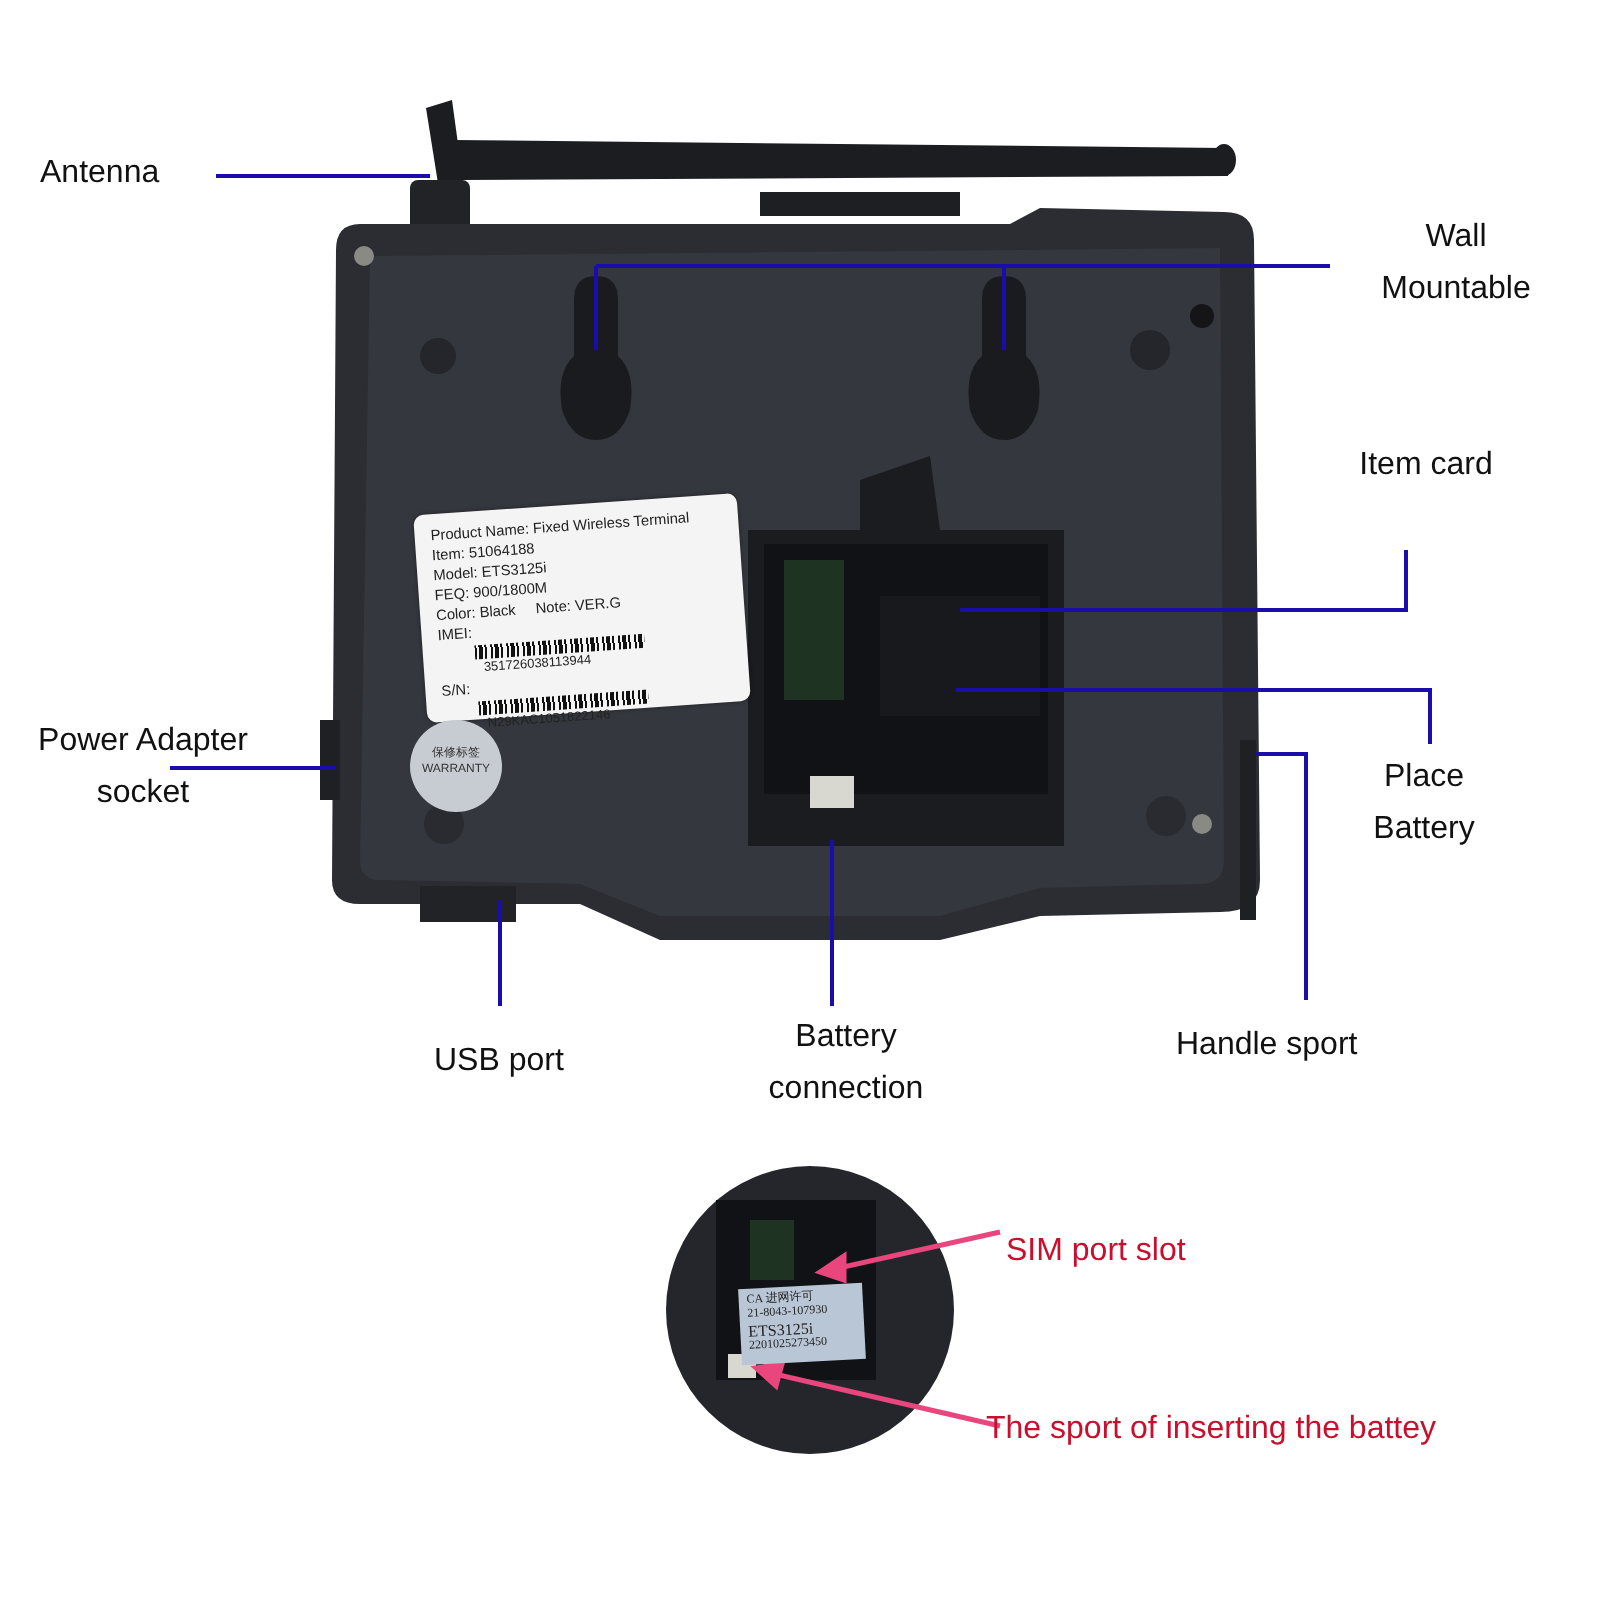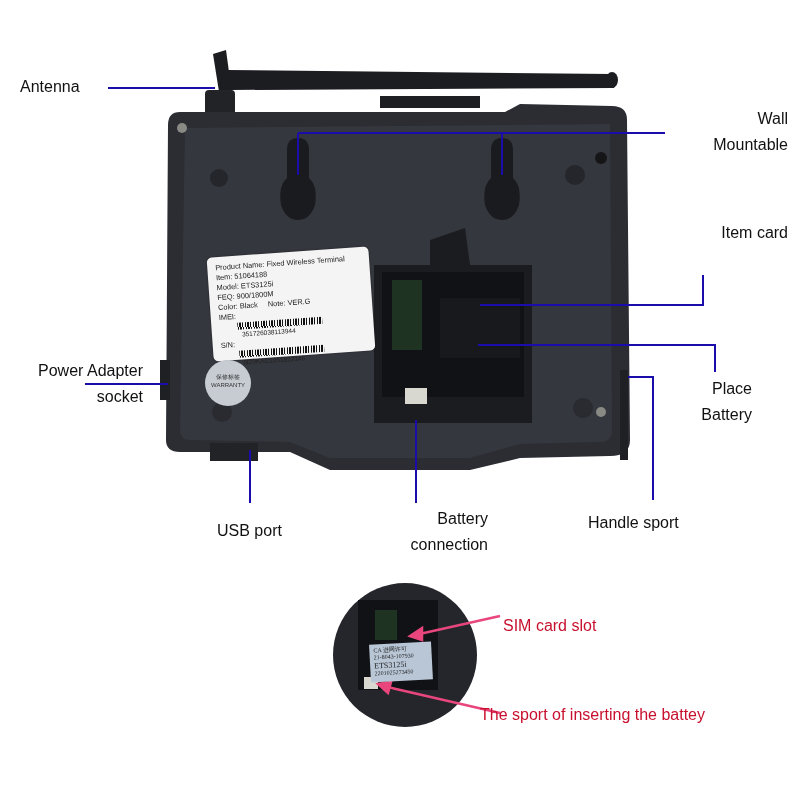--- a/index.html
+++ b/index.html
@@ -3,21 +3,21 @@
 <meta charset="utf-8">
 <style>
   * { box-sizing: border-box; margin: 0; padding: 0; }
   html, body { width: 800px; height: 800px; background: #ffffff; overflow: hidden; }
   body { position: relative; font-family: "Liberation Sans", "DejaVu Sans", sans-serif; color: #111; }
 
   .stage { position: absolute; left: 0; top: 0; width: 800px; height: 800px; }
   svg.device { position: absolute; left: 0; top: 0; width: 800px; height: 800px; }
 
   .callout { position: absolute; font-size: 16px; line-height: 26px; color: #111; white-space: nowrap; }
-  .callout.center { text-align: right; }
+  .callout.center { text-align: center; }
 
   .sticker {
     position: absolute; left: 210px; top: 252px; width: 162px; height: 104px;
     background: #f4f4f4; border-radius: 5px; transform: rotate(-4deg);
     font-size: 7.4px; line-height: 10px; color: #222; padding: 6px 8px;
     box-shadow: 0 0 2px rgba(0,0,0,0.4);
   }
   .sticker .row { display: flex; gap: 10px; }
   .sticker .barcode { height: 7px; width: 85px; margin: 1px 0 0 18px;
     background: repeating-linear-gradient(90deg,#111 0 1px,#f4f4f4 1px 2px,#111 2px 4px,#f4f4f4 4px 5px,#111 5px 6px,#f4f4f4 6px 8px); }
@@ -163,15 +163,15 @@
   </div>
 
   <div class="callout" style="left:588px; top:510px;">Handle sport</div>
 
   <div class="inset-sticker">
     <div>CA 进网许可</div>
     <div>21-8043-107930</div>
     <div class="big">ETS3125i</div>
     <div>2201025273450</div>
   </div>
-  <div class="inset-label" style="left:503px; top:617px;">SIM card slot</div>
-  <div class="inset-label" style="left:480px; top:706px;text-align:center;">The sport of inserting the battey</div>
+  <div class="inset-label" style="left:503px; top:617px;">SIM port slot</div>
+  <div class="inset-label" style="left:493px; top:706px;text-align:center;">The sport of inserting the battey</div>
 </div>
 
 </body></html>

